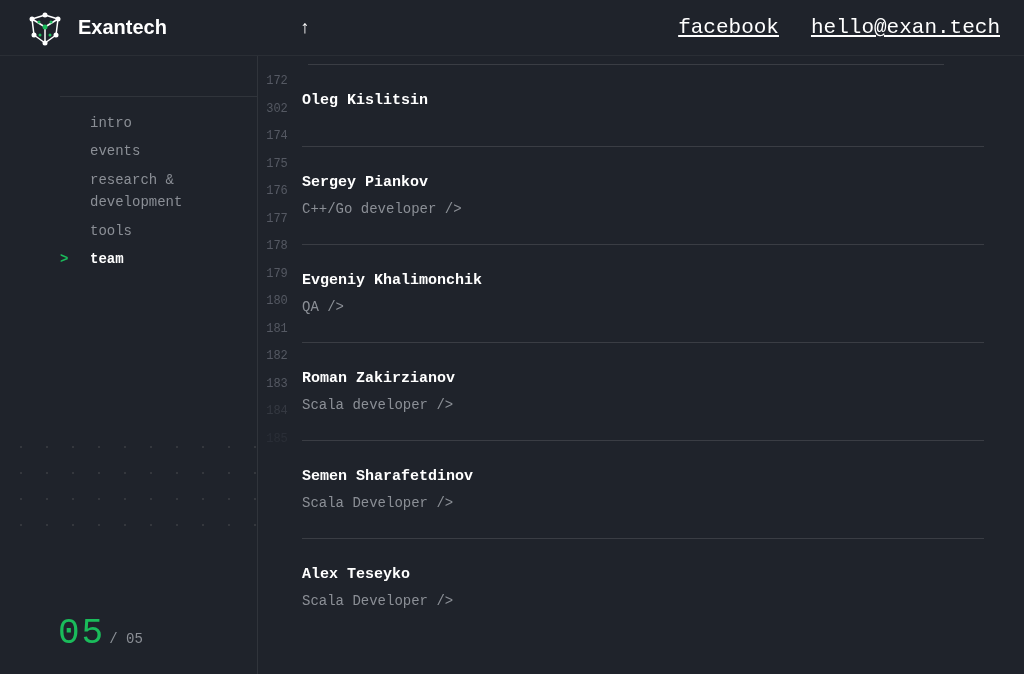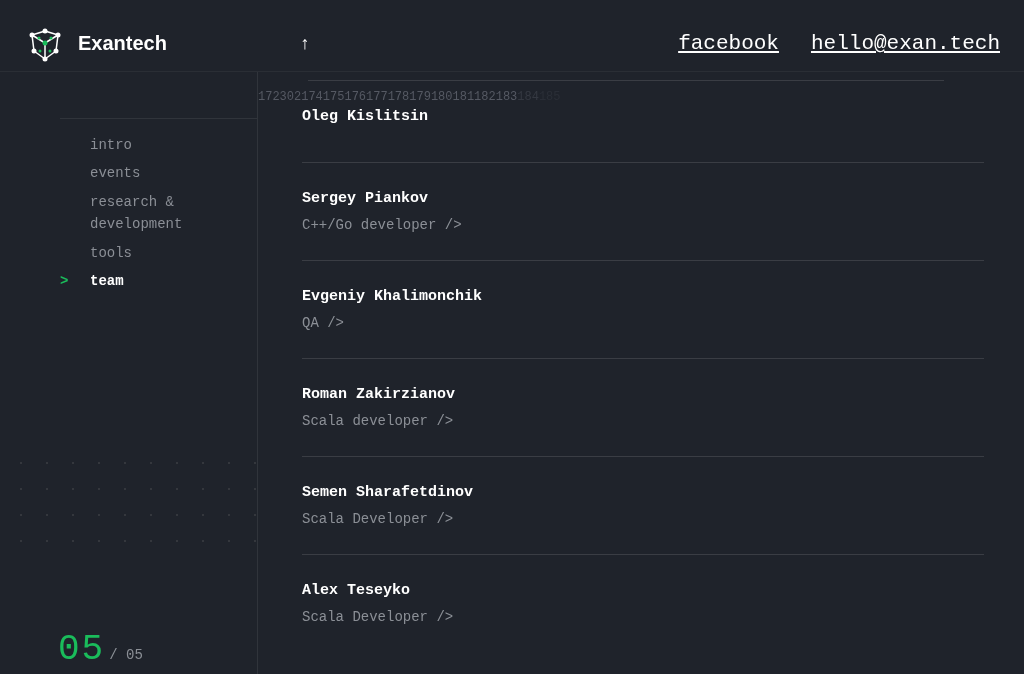--- a/index.html
+++ b/index.html
@@ -17,21 +17,20 @@
       overflow: hidden;
       position: relative;
     }
     
     .header {
       display: flex;
       align-items: center;
       padding: 0 24px;
       height: 56px;
       border-bottom: 1px solid rgba(255,255,255,0.05);
-      margin-top: 16px;
     }
     
     .logo-section {
       display: flex;
       align-items: center;
       width: 235px;
     }
     
     .logo-icon {
       width: 42px;
@@ -78,21 +77,21 @@
     
     .sidebar {
       width: 258px;
       border-right: 1px solid rgba(255,255,255,0.08);
       padding-top: 40px;
       position: relative;
     }
     
     .sidebar .nav-container {
       border-top: 1px solid rgba(255,255,255,0.08);
-      margin: 6px 0 0 60px;
+      margin: 0 0 0 60px;
       padding-top: 12px;
     }
     
     .nav-item {
       position: relative;
       font-size: 14px;
       color: #8b8f96;
       cursor: pointer;
       padding: 3px 0 3px 30px;
       line-height: 1.6;
@@ -134,21 +133,21 @@
     
     .content {
       flex: 1;
       display: flex;
       overflow: hidden;
     }
     
     .line-numbers {
       width: 38px;
       display: flex;
-      flex-direction: row;
+      flex-direction: column;
       padding-top: 12px;
       color: #555963;
       font-size: 12px;
       text-align: center;
       line-height: 27.5px;
       font-family: 'Courier New', monospace;
     }
     
     .team-list {
       flex: 1;

